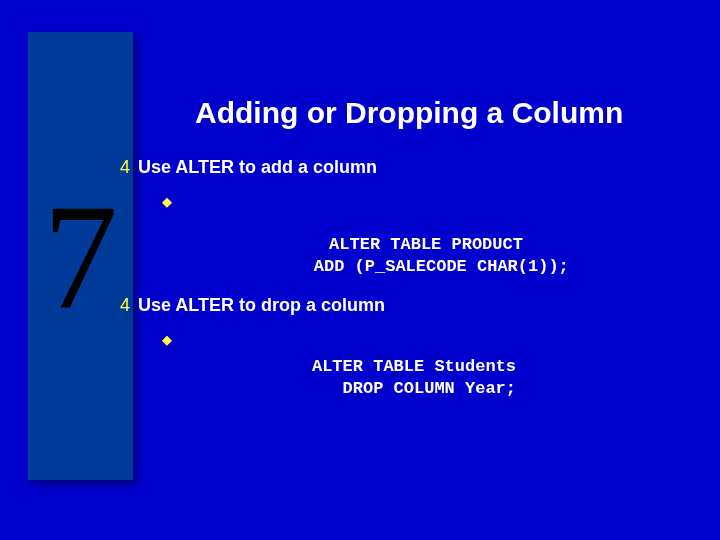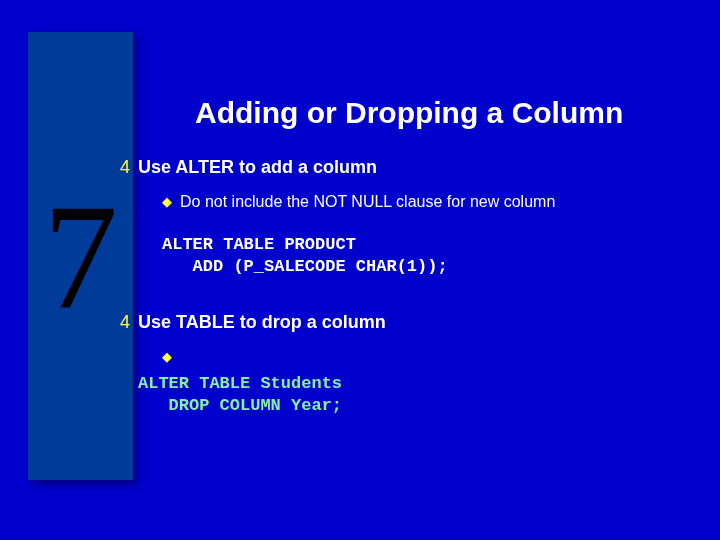--- a/index.html
+++ b/index.html
@@ -1,15 +1,15 @@
 <!DOCTYPE html>
 <html><head>
 <meta charset="utf-8">
 <style>
-  * { margin: 0; padding: 0; box-sizing: border-box; }
+  * { margin: 0; padding: 0; box-sizing: border-box; text-align: center; }
   html, body { width: 720px; height: 540px; overflow: hidden; }
   body {
     background: #0000cc;
     font-family: Arial, Helvetica, sans-serif;
     color: #fff;
     position: relative;
   }
   .chapter-box {
     position: absolute;
     left: 28px;
@@ -77,34 +77,34 @@
   }
   .bullet-l2 .txt {
     color: #fff;
     font-size: 16px;
     font-weight: normal;
     line-height: 20px;
   }
   .code-block {
     margin-left: 42px;
     margin-top: 22px;
-    margin-bottom: 33px;
+    margin-bottom: 16px;
     font-family: "Courier New", monospace;
     font-size: 17px;
     font-weight: bold;
     color: #fff;
     white-space: pre;
     line-height: 22px;
   }
   .code-inline {
     margin-left: 18px;
     font-family: "Courier New", monospace;
     font-size: 17px;
     font-weight: bold;
-    color: #86efac;
+    color: #ffffff;
     white-space: pre;
     line-height: 22px;
   }
 </style>
 </head>
 <body>
 
 <div class="chapter-box">
   <div class="chapter-num">7</div>
 </div>
@@ -113,29 +113,28 @@
 
 <div class="content">
 
   <div class="bullet-l1">
     <span class="mark">4</span>
     <span class="txt">Use ALTER to add a column</span>
   </div>
 
   <div class="bullet-l2">
     <span class="mark">◆</span>
-    <span class="txt">Do not include the NOT NULL clause for new column</span>
   </div>
 
   <div class="code-block">ALTER TABLE PRODUCT
    ADD (P_SALECODE CHAR(1));</div>
 
   <div class="bullet-l1">
     <span class="mark">4</span>
-    <span class="txt">Use TABLE to drop a column</span>
+    <span class="txt">Use ALTER to drop a column</span>
   </div>
 
   <div class="bullet-l2">
     <span class="mark">◆</span>
   </div>
 
   <div class="code-inline">ALTER TABLE Students
    DROP COLUMN Year;</div>
 
 </div>

